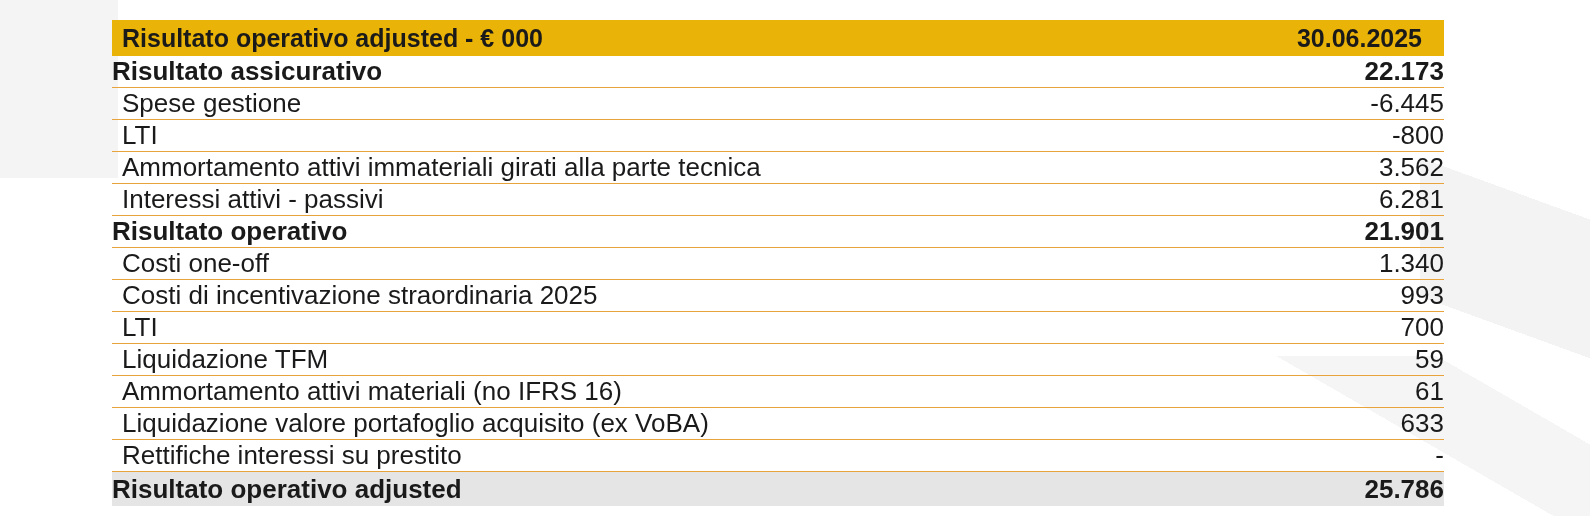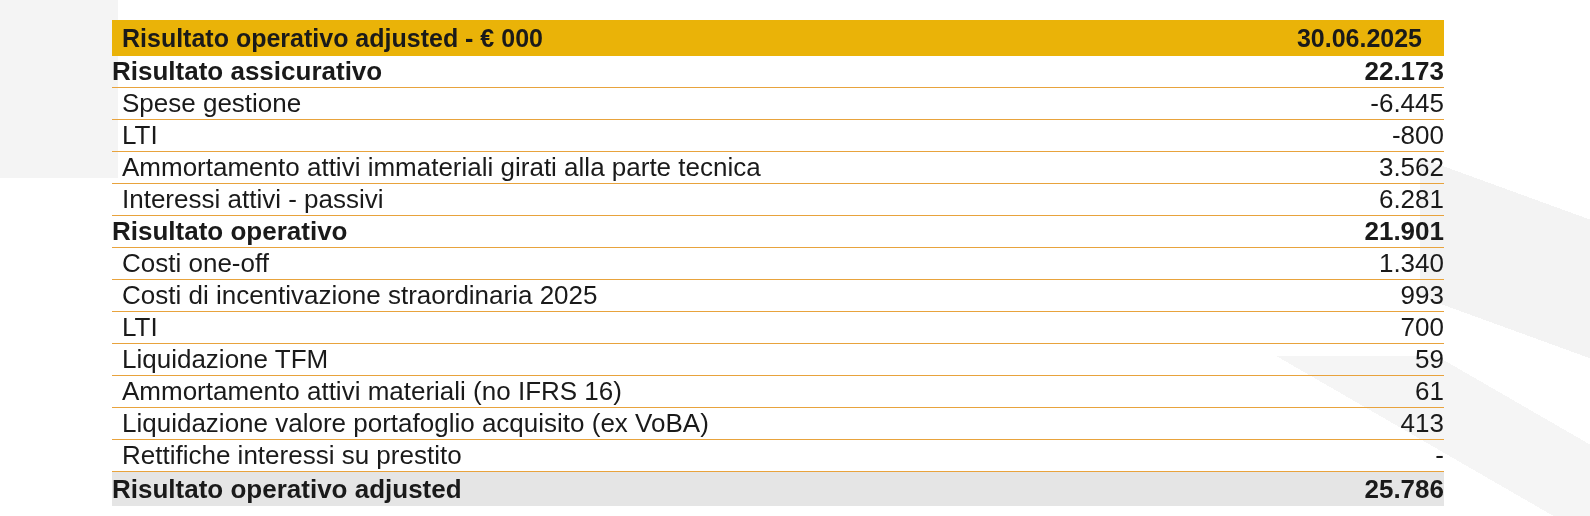--- a/index.html
+++ b/index.html
@@ -162,21 +162,21 @@
         <tr class="detail">
           <td class="label">Liquidazione TFM</td>
           <td class="value">59</td>
         </tr>
         <tr class="detail">
           <td class="label">Ammortamento attivi materiali (no IFRS 16)</td>
           <td class="value">61</td>
         </tr>
         <tr class="detail">
           <td class="label">Liquidazione valore portafoglio acquisito (ex VoBA)</td>
-          <td class="value">413</td>
+          <td class="value">633</td>
         </tr>
         <tr class="detail">
           <td class="label">Rettifiche interessi su prestito</td>
           <td class="value">-</td>
         </tr>
         <tr class="total-row bold">
           <td class="label">Risultato operativo adjusted</td>
           <td class="value">25.786</td>
         </tr>
       </tbody>

